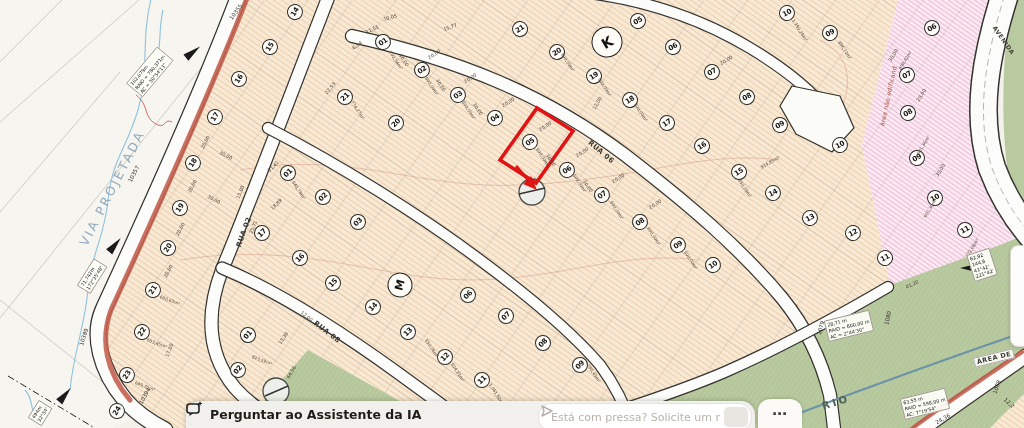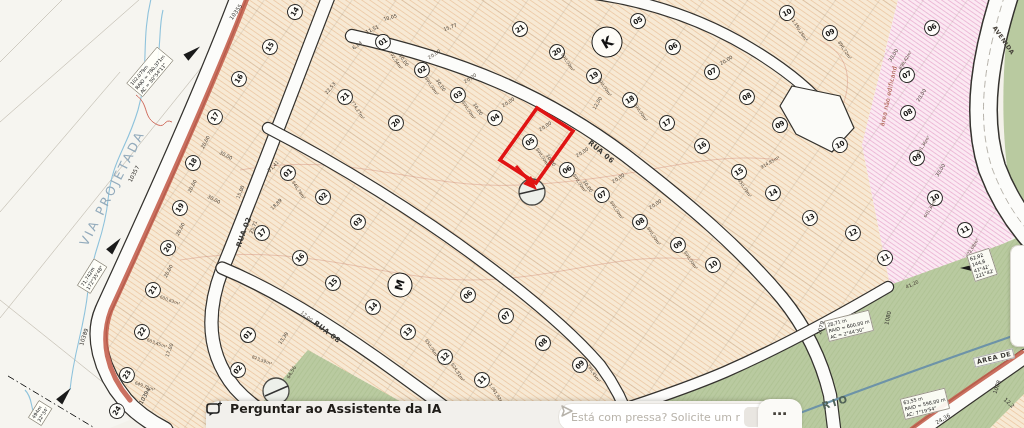--- a/index.html
+++ b/index.html
@@ -21,21 +21,21 @@
   .street.areade{font-size:6.5px;background:rgba(255,255,252,.9);padding:0 2px;border:.5px solid #aaa;}
   .street.nae{font-size:6px;color:#a4543f;font-weight:normal;letter-spacing:.3px;}
   .dim{font-size:6px;color:#4a4238;}
   .area{font-size:6px;color:#55483a;}
   .mid{font-size:6.5px;color:#32302c;}
   .chip{font-size:6px;background:rgba(255,255,250,.92);border:.5px solid #8d887c;
         color:#222;padding:1px 2px;line-height:1.3;text-align:left;}
   
   .ai-bar{position:absolute;left:186px;top:401px;width:569px;height:27px;
           background:#f2f0ec;border-radius:14px 14px 0 0;
-          box-shadow:0 -1px 4px rgba(60,55,45,.25);display:flex;align-items:flex-start;margin-left:20px;}
+          box-shadow:0 -1px 4px rgba(60,55,45,.25);display:flex;align-items:center;}
   .ask{display:flex;align-items:center;gap:8px;padding-left:16px;cursor:pointer;}
   .ask-label{font-size:12.5px;font-weight:bold;color:#201d19;}
   .chaticon{display:flex;align-items:center;}
   .aiinput{position:absolute;left:352px;top:2px;width:212px;height:26px;background:#fff;
            border:1px solid #e6e3dd;border-radius:13px;display:flex;align-items:center;}
   .aiinput input{border:none;outline:none;background:transparent;flex:1;
            font-family:"DejaVu Sans",sans-serif;font-size:11px;color:#444;padding:0 4px 0 12px;}
   .aiinput input::placeholder{color:#b9b4ab;}
   .send{width:24px;height:20px;margin-right:3px;border:none;border-radius:5px;background:#e9e6e1;
         display:flex;align-items:center;justify-content:center;cursor:pointer;padding:0;}

